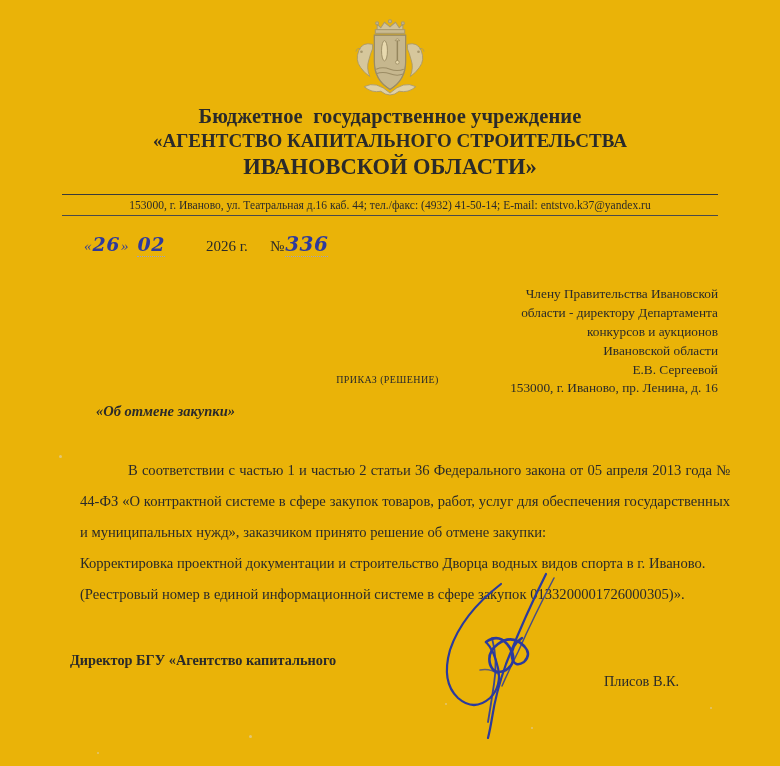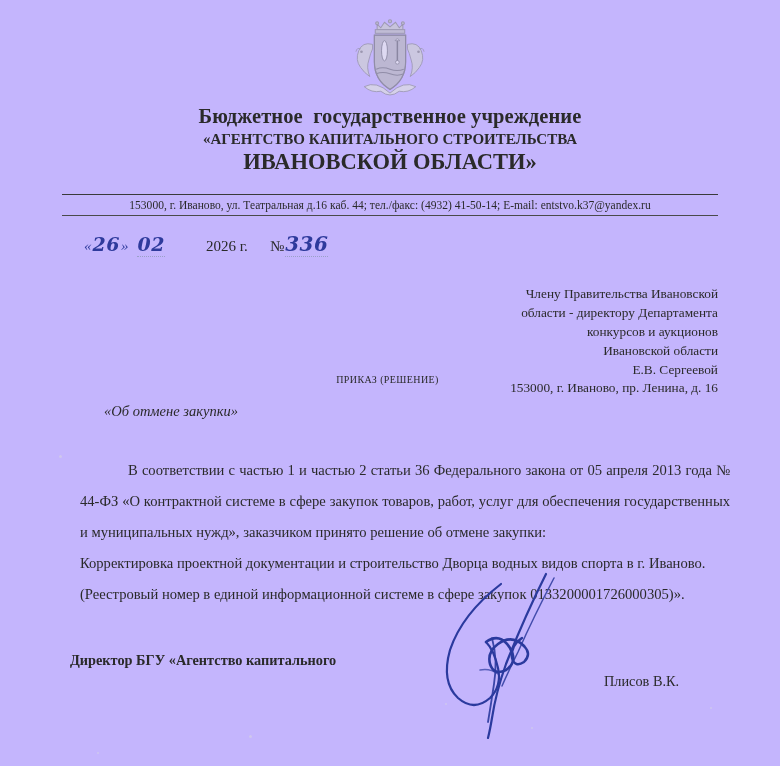--- a/index.html
+++ b/index.html
@@ -5,21 +5,21 @@
 <style>
   html, body {
     margin: 0;
     padding: 0;
     background: #ffffff;
   }
   .page {
     position: relative;
     width: 780px;
     height: 766px;
-    background: #c4b5fd;
+    background: #eab308;
     overflow: hidden;
     font-family: "Liberation Serif", "DejaVu Serif", serif;
     color: #2a2a2a;
   }
 
   
   .emblem-wrap {
     position: absolute;
     top: 14px;
     left: 0;
@@ -42,21 +42,21 @@
     text-align: center;
   }
   .org-line1 {
     font-size: 20.5px;
     font-weight: bold;
     letter-spacing: 0.1px;
     line-height: 1.18;
     white-space: pre;
   }
   .org-line2 {
-    font-size: 15px;
+    font-size: 19px;
     font-weight: bold;
     line-height: 1.2;
     margin-top: 2px;
   }
   .org-line3 {
     font-size: 22.5px;
     font-weight: bold;
     line-height: 1.2;
   }
 
@@ -139,22 +139,21 @@
     text-align: center;
     font-size: 10px;
     letter-spacing: 0.4px;
   }
   .subject {
     position: absolute;
     top: 403px;
     left: 96px;
     font-size: 14.5px;
     font-style: italic;
-    font-weight: normal;
-    margin-left: 8px;
+    font-weight: bold;
   }
 
   
   .body-text {
     position: absolute;
     top: 455px;
     left: 80px;
     width: 650px;
     font-size: 14.6px;
     line-height: 31px;

